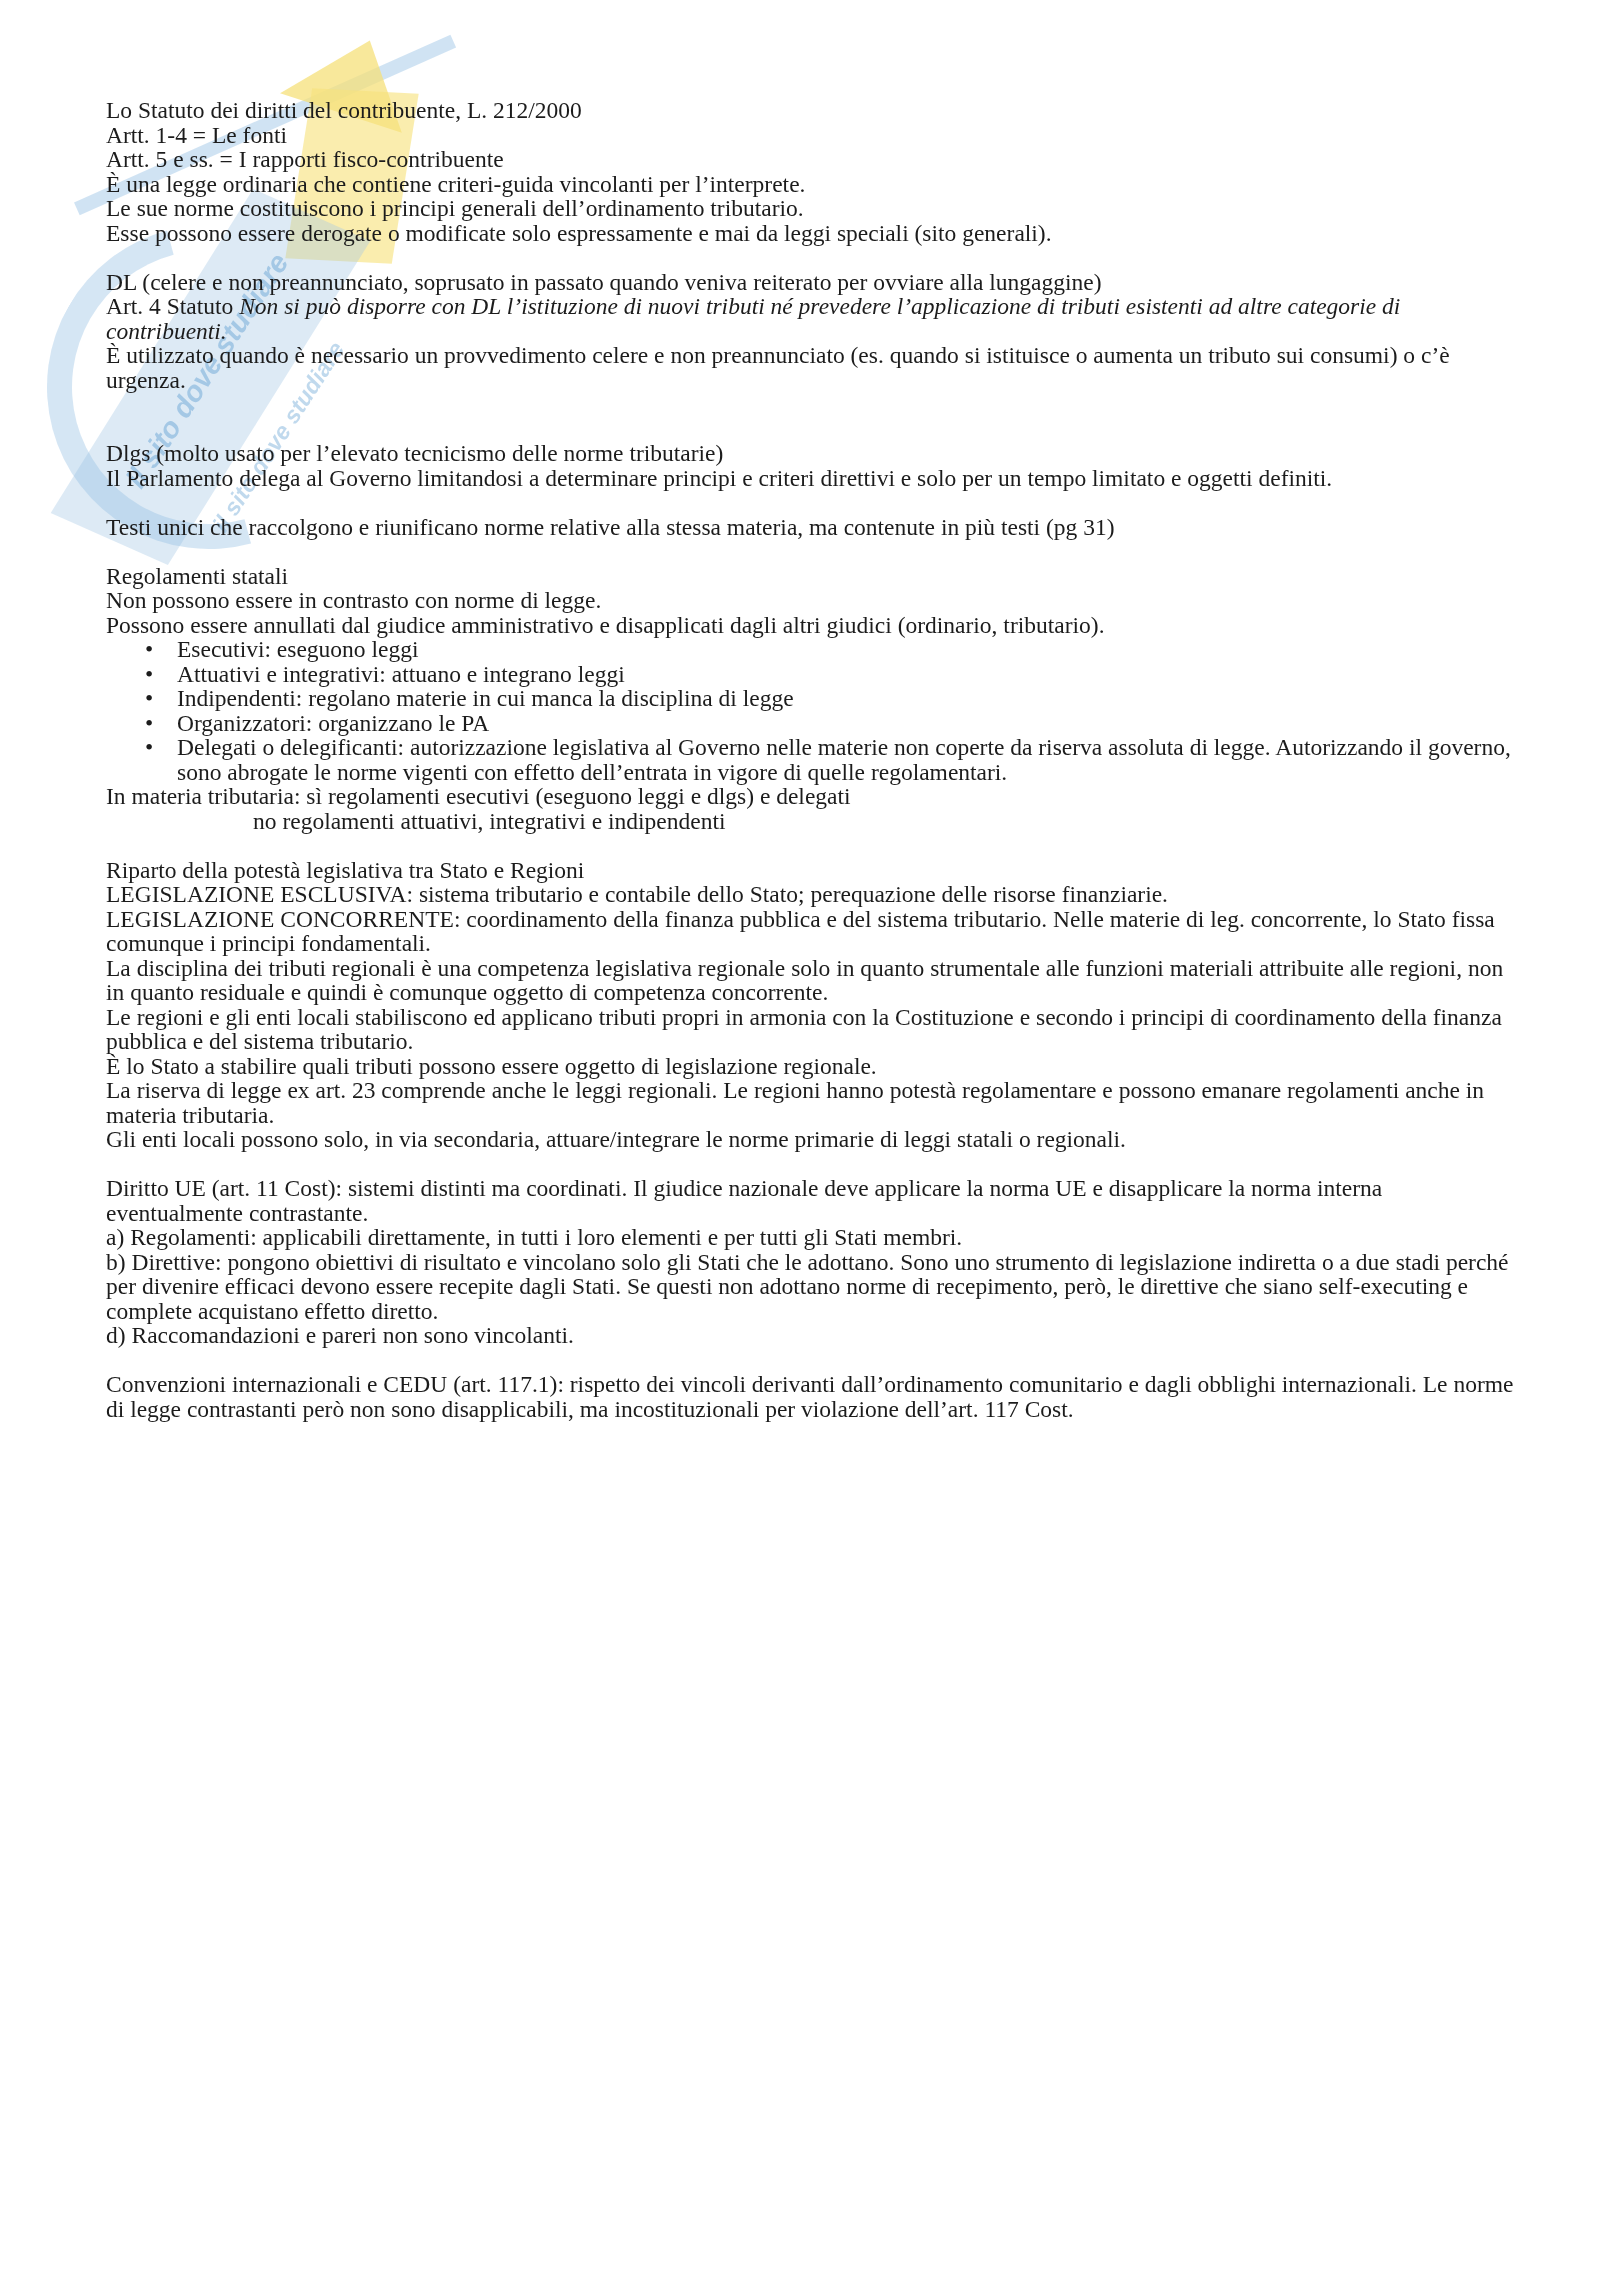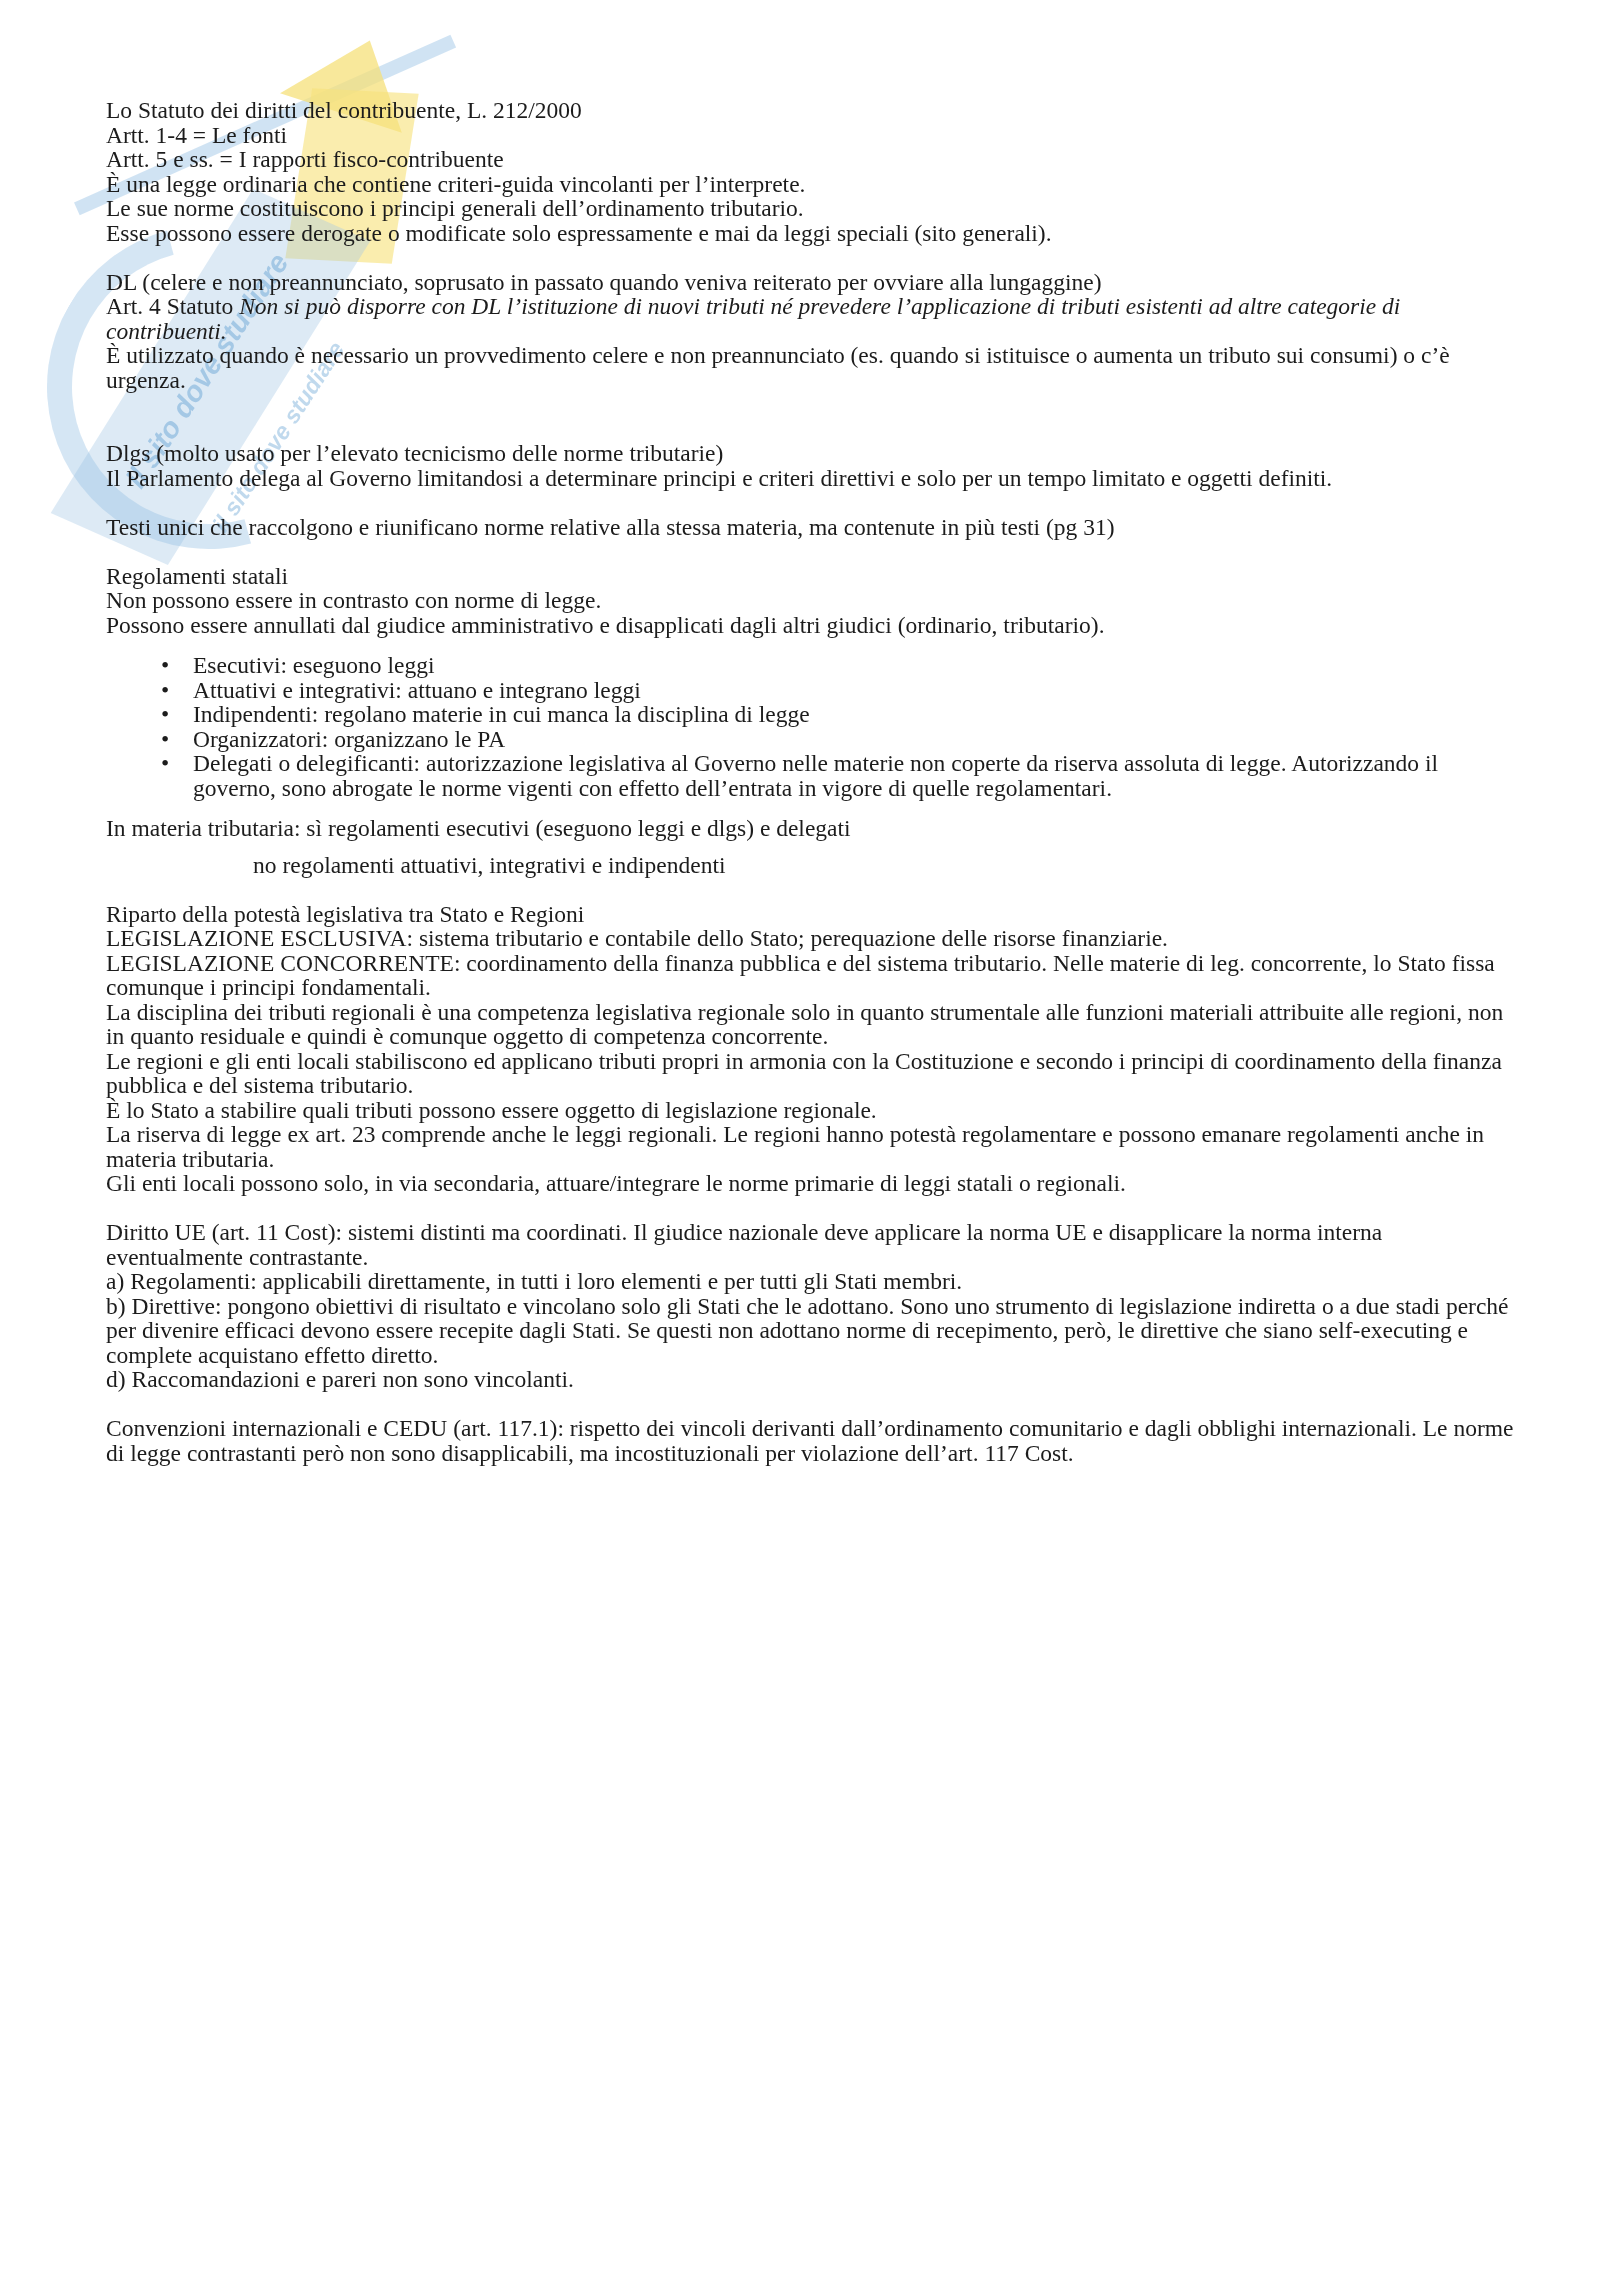--- a/index.html
+++ b/index.html
@@ -112,21 +112,21 @@
     font-size: 23.5px;
     line-height: 24.5px;
   }
   .doc-content p {
     margin: 0;
     padding: 0;
   }
   .doc-content .b { font-weight: normal; text-align: right; }
   .doc-content .i { font-style: italic; text-align: center; }
   ul.doc-list {
-    margin: 16px;
+    margin: 0;
     padding: 0 0 0 39px;
     list-style: none;
   }
   ul.doc-list li {
     position: relative;
     padding-left: 32px;
   }
   ul.doc-list li::before {
     content: "\2022";
     position: absolute;
@@ -171,21 +171,21 @@
       <p><span>Non possono essere in contrasto con norme di legge.</span></p>
       <p><span>Possono essere annullati dal giudice amministrativo e disapplicati dagli altri giudici (ordinario, tributario).</span></p>
       <ul class="doc-list">
         <li><span>Esecutivi: eseguono leggi</span></li>
         <li><span>Attuativi e integrativi: attuano e integrano leggi</span></li>
         <li><span>Indipendenti: regolano materie in cui manca la disciplina di legge</span></li>
         <li><span>Organizzatori: organizzano le PA</span></li>
         <li><span>Delegati o delegificanti: autorizzazione legislativa al Governo nelle materie non coperte da riserva assoluta di legge. Autorizzando il governo, sono abrogate le norme vigenti con effetto dell’entrata in vigore di quelle regolamentari.</span></li>
       </ul>
       <p><span>In materia tributaria: </span><span class="b">sì</span><span> regolamenti esecutivi (eseguono leggi e dlgs) e delegati</span></p>
-      <p style="margin-left: 147px; margin-top: 12px;"><span class="b">no</span><span> regolamenti attuativi, integrativi e indipendenti</span></p>
+      <p style="margin-left: 147px;"><span class="b">no</span><span> regolamenti attuativi, integrativi e indipendenti</span></p>
       <div class="spacer" style="height: 24.5px;"></div>
       <p><span class="b">Riparto della potestà legislativa tra Stato e Regioni</span></p>
       <p><span>LEGISLAZIONE ESCLUSIVA: sistema tributario e contabile dello Stato; perequazione delle risorse finanziarie.</span></p>
       <p><span>LEGISLAZIONE CONCORRENTE: coordinamento della finanza pubblica e del sistema tributario. Nelle materie di leg. concorrente, lo Stato fissa comunque i principi fondamentali.</span></p>
       <p><span>La disciplina dei tributi regionali è una competenza legislativa regionale solo in quanto strumentale alle funzioni materiali attribuite alle regioni, non in quanto residuale e quindi è comunque oggetto di competenza concorrente.</span></p>
       <p><span>Le </span><span class="b">regioni</span><span> e gli enti locali stabiliscono ed applicano tributi propri in armonia con la Costituzione e secondo i principi di coordinamento della finanza pubblica e del sistema tributario.</span></p>
       <p><span>È lo Stato a stabilire quali tributi possono essere oggetto di legislazione regionale.</span></p>
       <p><span>La riserva di legge ex art. 23 comprende anche le leggi regionali. Le regioni hanno potestà regolamentare e possono emanare regolamenti anche in materia tributaria.</span></p>
       <p><span>Gli enti locali possono solo, in via secondaria, attuare/integrare le norme primarie di leggi statali o regionali.</span></p>
       <div class="spacer" style="height: 24.5px;"></div>

